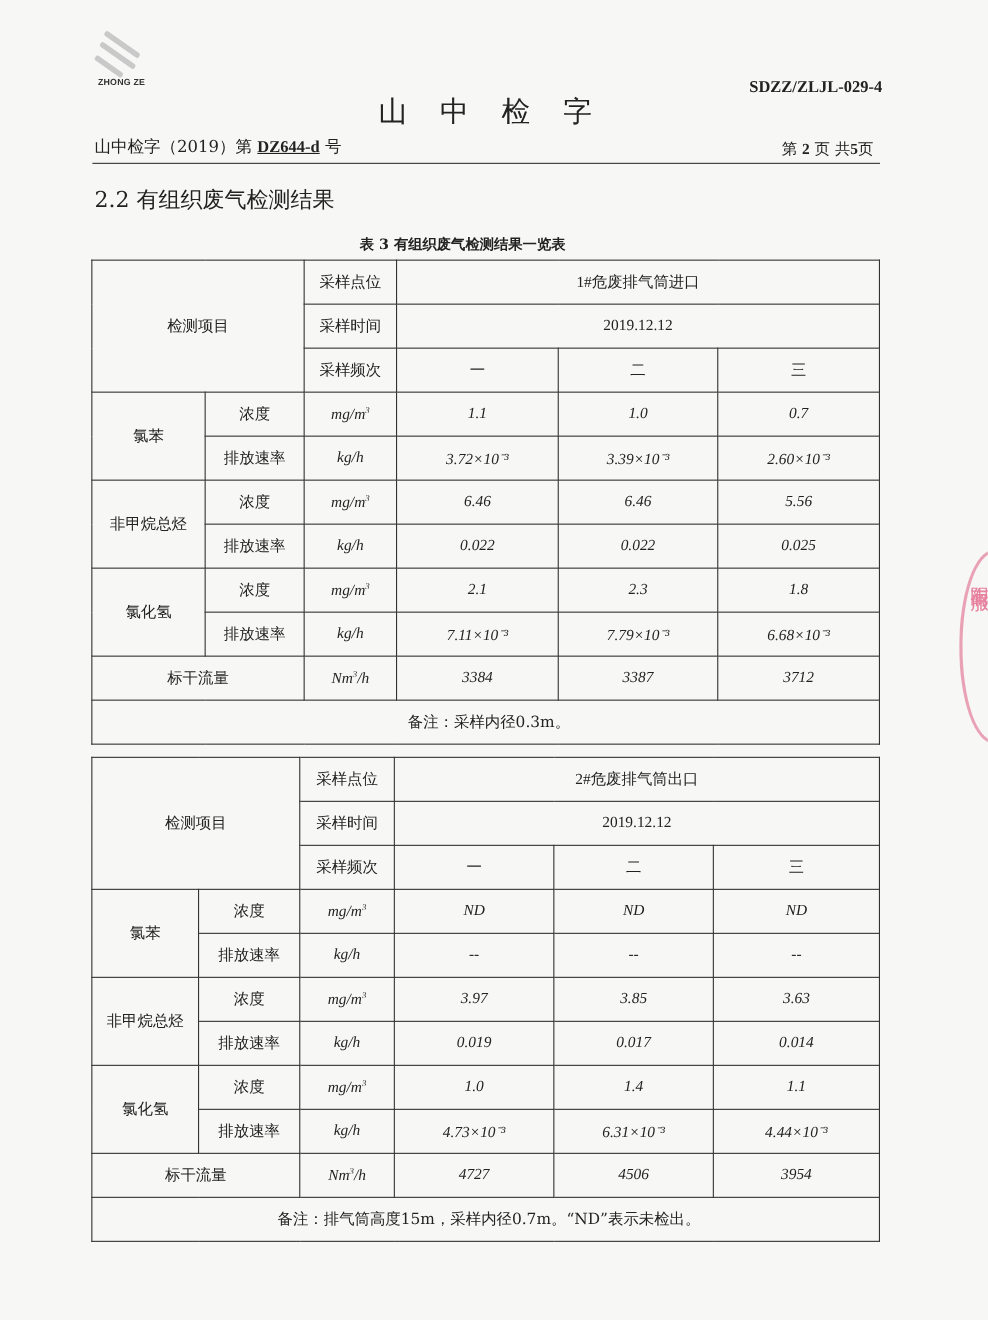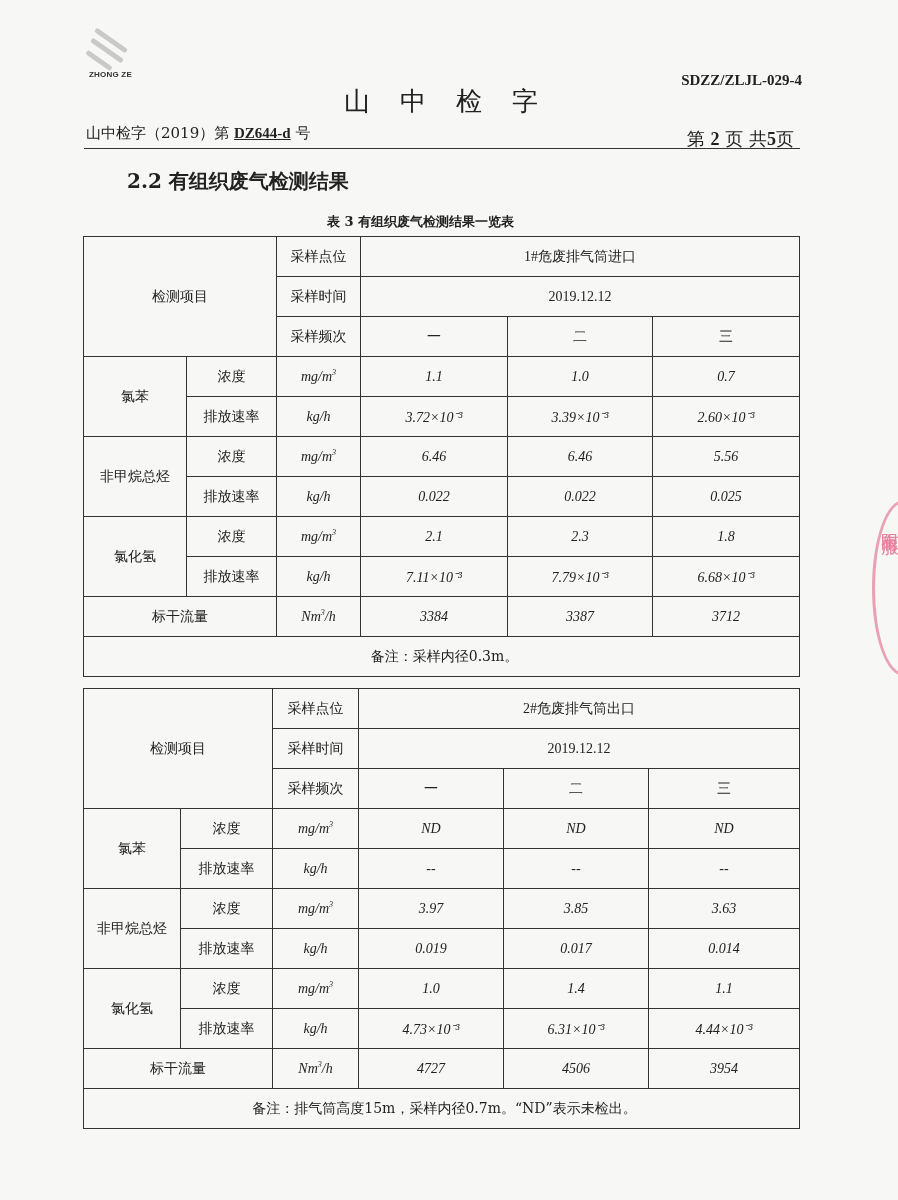--- a/index.html
+++ b/index.html
@@ -7,24 +7,24 @@
     width: 898px; height: 1200px; background: #f7f7f5; position: relative; overflow: hidden;
     font-family: "DejaVu Serif", "Liberation Serif", serif; color: #222;
   }
   .logo { position: absolute; left: 86px; top: 30px; width: 60px; height: 50px; }
   .logo .bar { position: absolute; height: 5px; width: 38px; background: #c9c9c9; transform: rotate(35deg); border-radius: 2px; }
   .logo-text { position: absolute; left: 89px; top: 70px; font-family: "Liberation Sans", sans-serif; font-size: 8px; font-weight: bold; color: #333; letter-spacing: 0.2px; }
   .doc-code { position: absolute; right: 96px; top: 72px; font-family: "Liberation Serif", serif; font-weight: bold; font-size: 15px; color: #222; }
   .doc-title { position: absolute; left: 344px; top: 84px; font-size: 26px; letter-spacing: 30px; color: #222; }
   .report-no { position: absolute; left: 86px; top: 124px; font-size: 15px; }
   .report-no b { font-family: "Liberation Serif", serif; text-decoration: underline; }
-  .page-info { position: absolute; right: 104px; top: 127px; font-size: 18px; }
+  .page-info { position: absolute; right: 104px; top: 127px; font-size: 14px; }
   .page-info b { font-family: "Liberation Serif", serif; }
   .header-rule { position: absolute; left: 84px; top: 148px; width: 716px; height: 1px; background: #333; }
-  .section-title { position: absolute; left: 86px; top: 168px; font-size: 20px; font-weight: bold; margin-left: 41px; }
+  .section-title { position: absolute; left: 86px; top: 168px; font-size: 20px; font-weight: normal; }
   .table-caption { position: absolute; left: 327px; top: 213px; font-size: 13px; font-weight: bold; }
 
   table.results { position: absolute; left: 83px; border-collapse: collapse; table-layout: fixed; width: 716px; }
   table.results td { border: 1.3px solid #333; text-align: center; vertical-align: middle; font-size: 14px; padding: 0; height: 39px; }
   table.results td.bold { font-weight: normal; font-family: "Liberation Serif", serif; }
   table.results td.num { font-family: "Liberation Serif", serif; font-size: 14px; font-style: italic; }
   table.results td.note { text-align: center; padding-left: 6px; font-size: 14px; }
   sup { font-size: 8px; vertical-align: super; }
   #t1 { top: 236px; }
   #t2 { top: 688px; }

